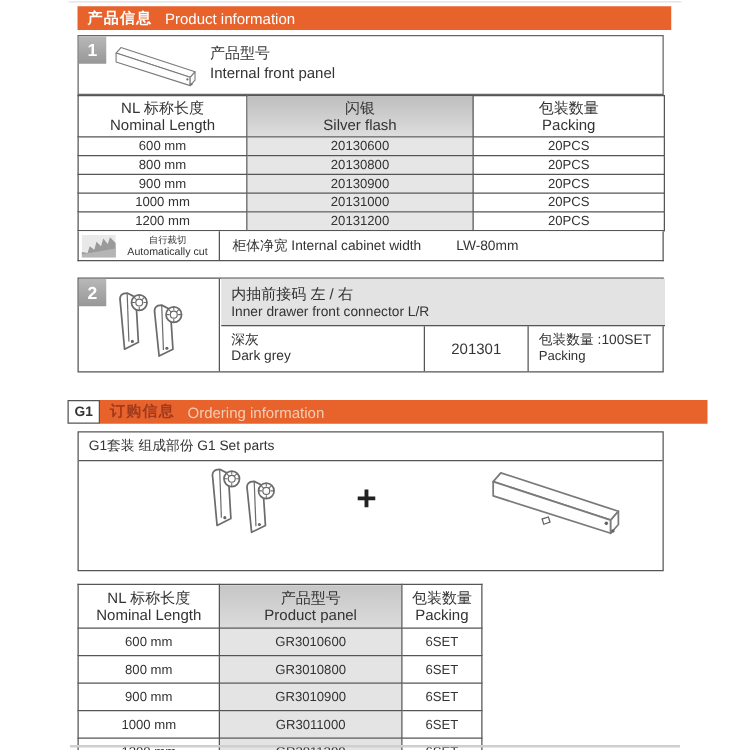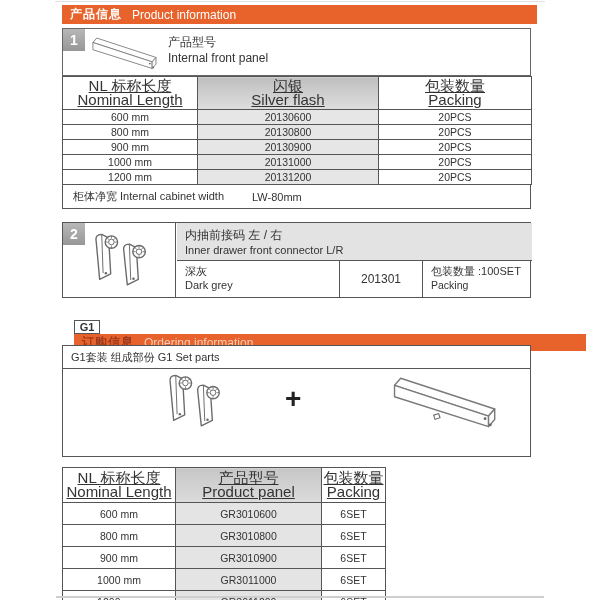--- a/index.html
+++ b/index.html
@@ -10,42 +10,42 @@
   
   .page-topline { left:55px; top:1px; width:490px; height:1px; background:#e0e0e0; }
   .page-bottomline { left:56px; top:596px; width:488px; height:2px; background:#cfcfcf; }
 
   
   .bar { left:62px; width:475px; height:19px; background:#E8622C; display:flex; align-items:center; padding-left:8px; }
   .bar .zh { font-weight:bold; font-size:12px; color:#fff; letter-spacing:1px; }
   .bar .en { font-size:12px; color:#fff; margin-left:10px; }
   .bar1 { top:5px; }
 
-  .g1bar { left:74px; top:320px; width:512px; height:19px; display:flex;flex-direction:column; }
+  .g1bar { left:54px; top:320px; width:512px; height:19px; display:flex; }
   .g1tag { width:26px; height:19px; border:1px solid #555; background:#fff; color:#333;
            font-size:11px; font-weight:bold; display:flex; align-items:center; justify-content:center; }
   .g1orange { flex:1; background:#E8622C; display:flex; align-items:center; padding-left:8px; }
   .g1orange .zh { font-weight:bold; font-size:12px; color:#9E3A1E; letter-spacing:1px; }
   .g1orange .en { font-size:12px; color:#F2CDB5; margin-left:10px; }
 
   
   .numbox { width:22px; height:22px; background:linear-gradient(180deg,#b8b8b8,#979797);
             color:#fff; font-size:14px; font-weight:bold; display:flex; align-items:center;
             justify-content:center; z-index:3; }
 
   
   .sec1box { left:62px; top:28px; width:469px; height:48px; border:1px solid #666; background:#fff; }
   .sec1title { position:absolute; left:105px; top:5px; }
   .sec1title .zh { font-size:12px; }
   .sec1title .en { font-size:12px; }
 
   
   table { border-collapse:collapse; table-layout:fixed; background:#fff; }
   td, th { border:1px solid #555; font-weight:normal; text-align:center; font-size:10.5px; color:#333; overflow:hidden; }
-  .hdr2 { line-height:14px; font-size:15px;text-decoration:underline; }
+  .hdr2 { line-height:14px; font-size:12px; }
   .t1wrap { left:62px; top:76px; width:469px; }
   .t1 { width:469px; }
   .t1 th { height:33px; }
   .t1 td { height:15px; padding:0; }
   .shade-hdr { background:linear-gradient(180deg,#bfbfbf,#dedede); }
   .shade-col { background:#e6e6e6; }
 
   .autocut { width:469px; height:24px; border:1px solid #555; border-top:none; display:flex; background:#fff; }
   .autocut-left { width:113px; border-right:1px solid #555; display:flex; align-items:center; padding-left:2px; }
   .autocut-text { font-size:7.5px; line-height:8.5px; text-align:center; flex:1; }
@@ -160,20 +160,31 @@
     </tr>
     <tr>
       <td>1200 mm</td>
       <td class="shade-col">20131200</td>
       <td>20PCS</td>
     </tr>
   </tbody>
     </table>
 
   <div class="autocut">
+    <div class="autocut-left">
+      <svg width="28" height="18" viewBox="0 0 30 20">
+        <rect x="0" y="0" width="30" height="20" fill="#e9e9e9"></rect>
+        <polygon points="0,20 0,15 5,16 7,10 11,13 13,6 17,10 19,3 23,8 25,2 30,7 30,20" fill="#9a9a9a"></polygon>
+        <polygon points="0,20 0,17 30,12 30,20" fill="#b5b5b5"></polygon>
+      </svg>
+      <div class="autocut-text">
+        <div>自行裁切</div>
+        <div style="font-size:8.5px">Automatically cut</div>
+      </div>
+    </div>
     <div class="autocut-right">
       <span>柜体净宽  Internal cabinet width</span>
       <span class="lwval">LW-80mm</span>
     </div>
   </div>
 </div>
 
 <div class="abs sec2box">
   <div class="numbox abs" style="left:0;top:0;">2</div>
   <div class="sec2-illus">

